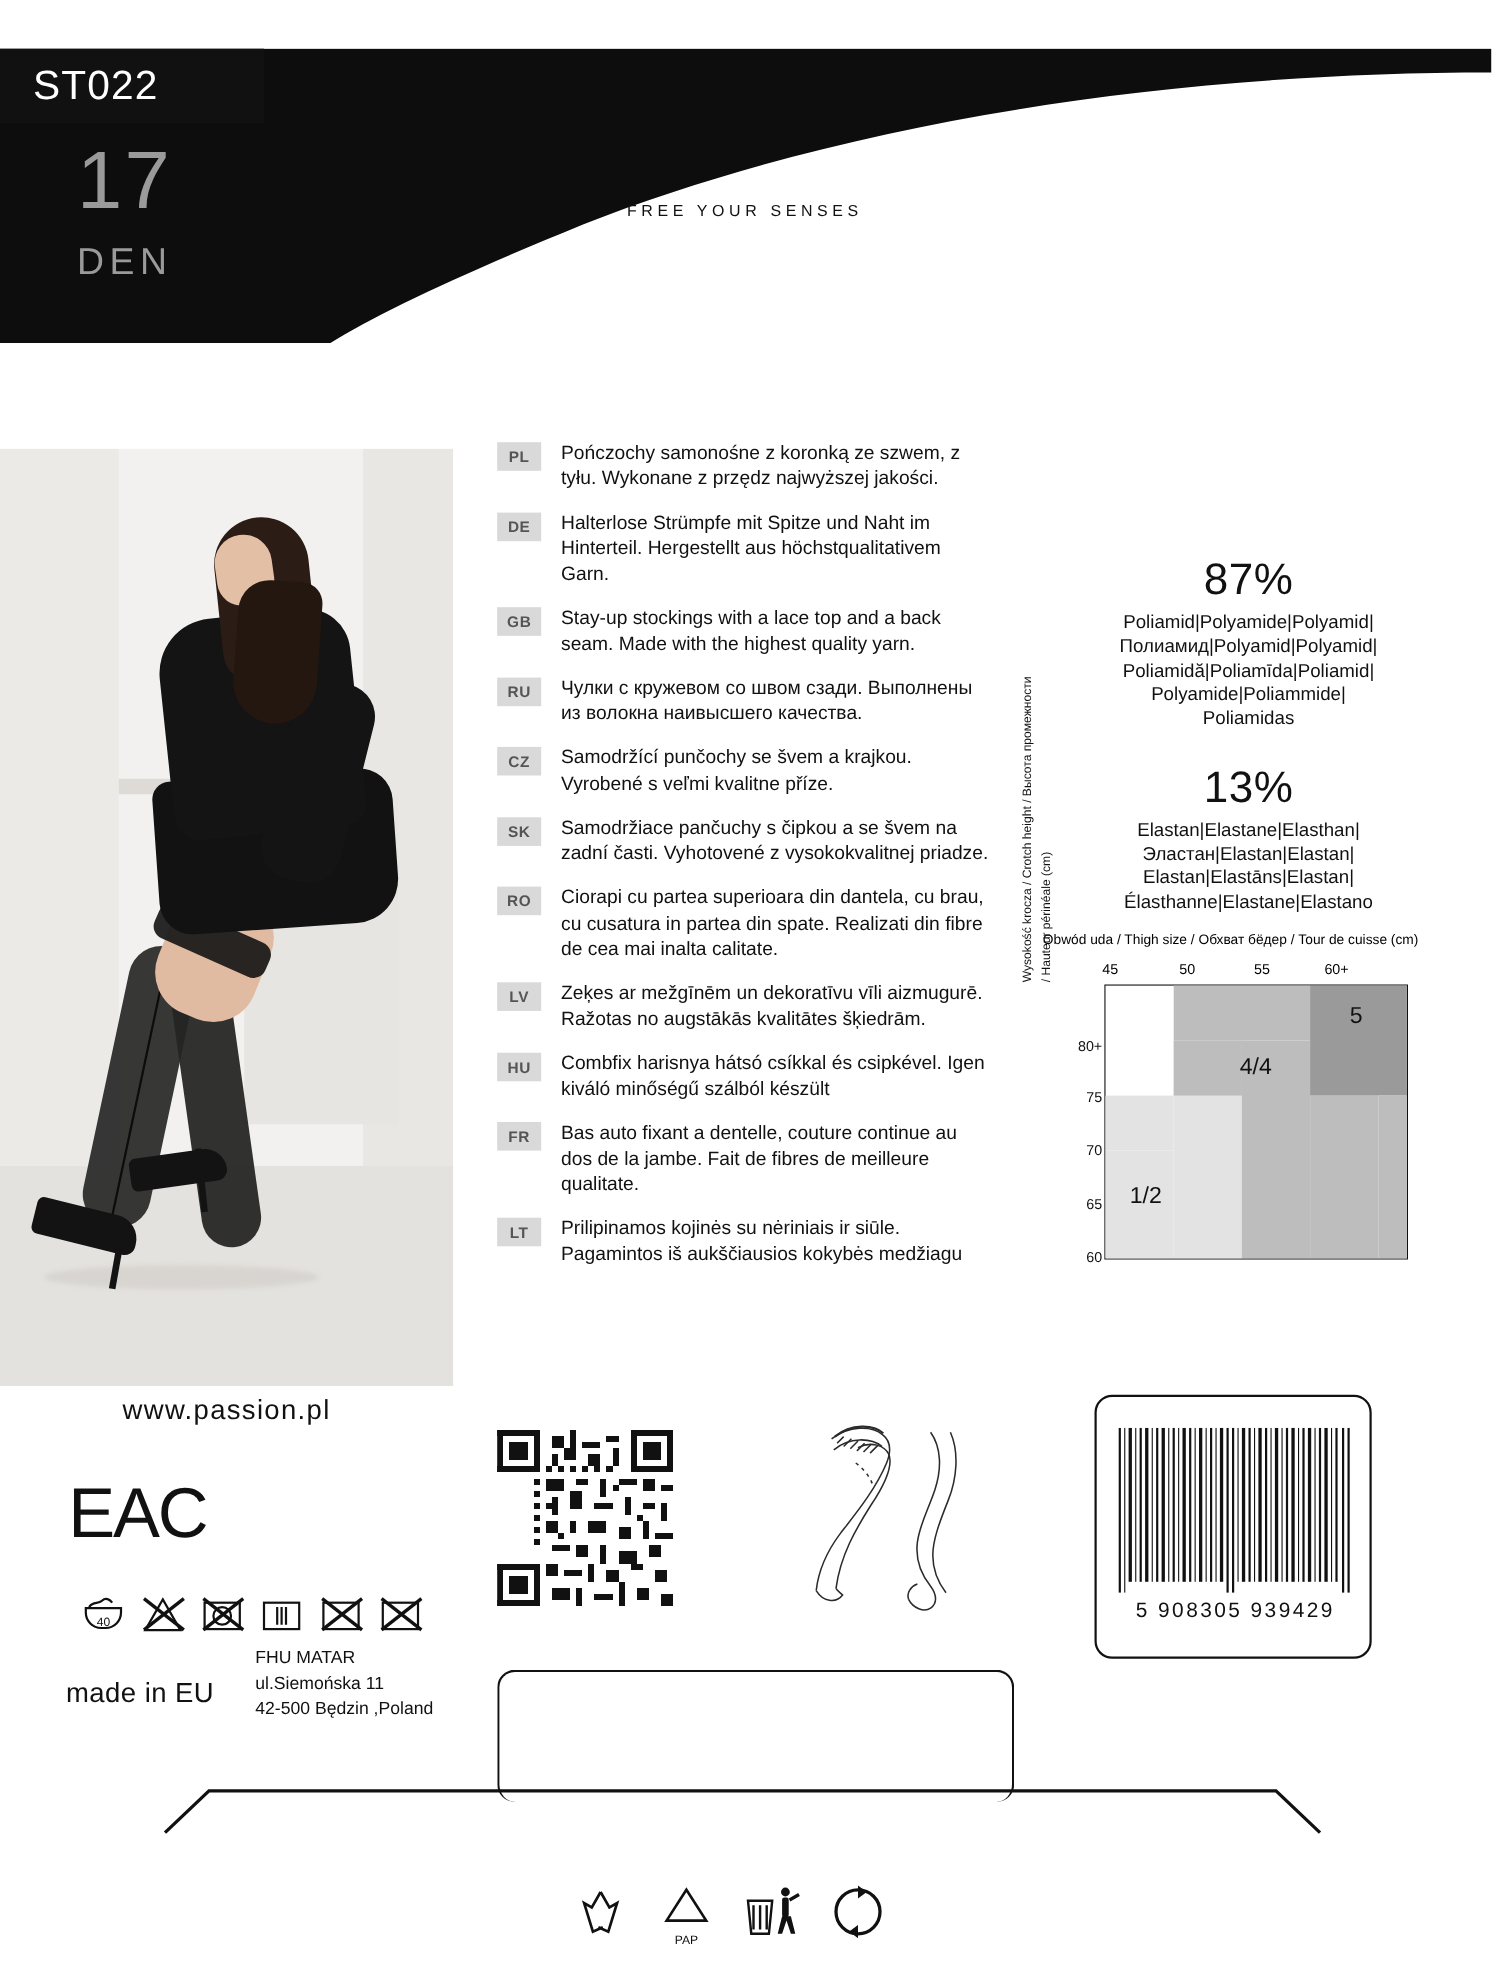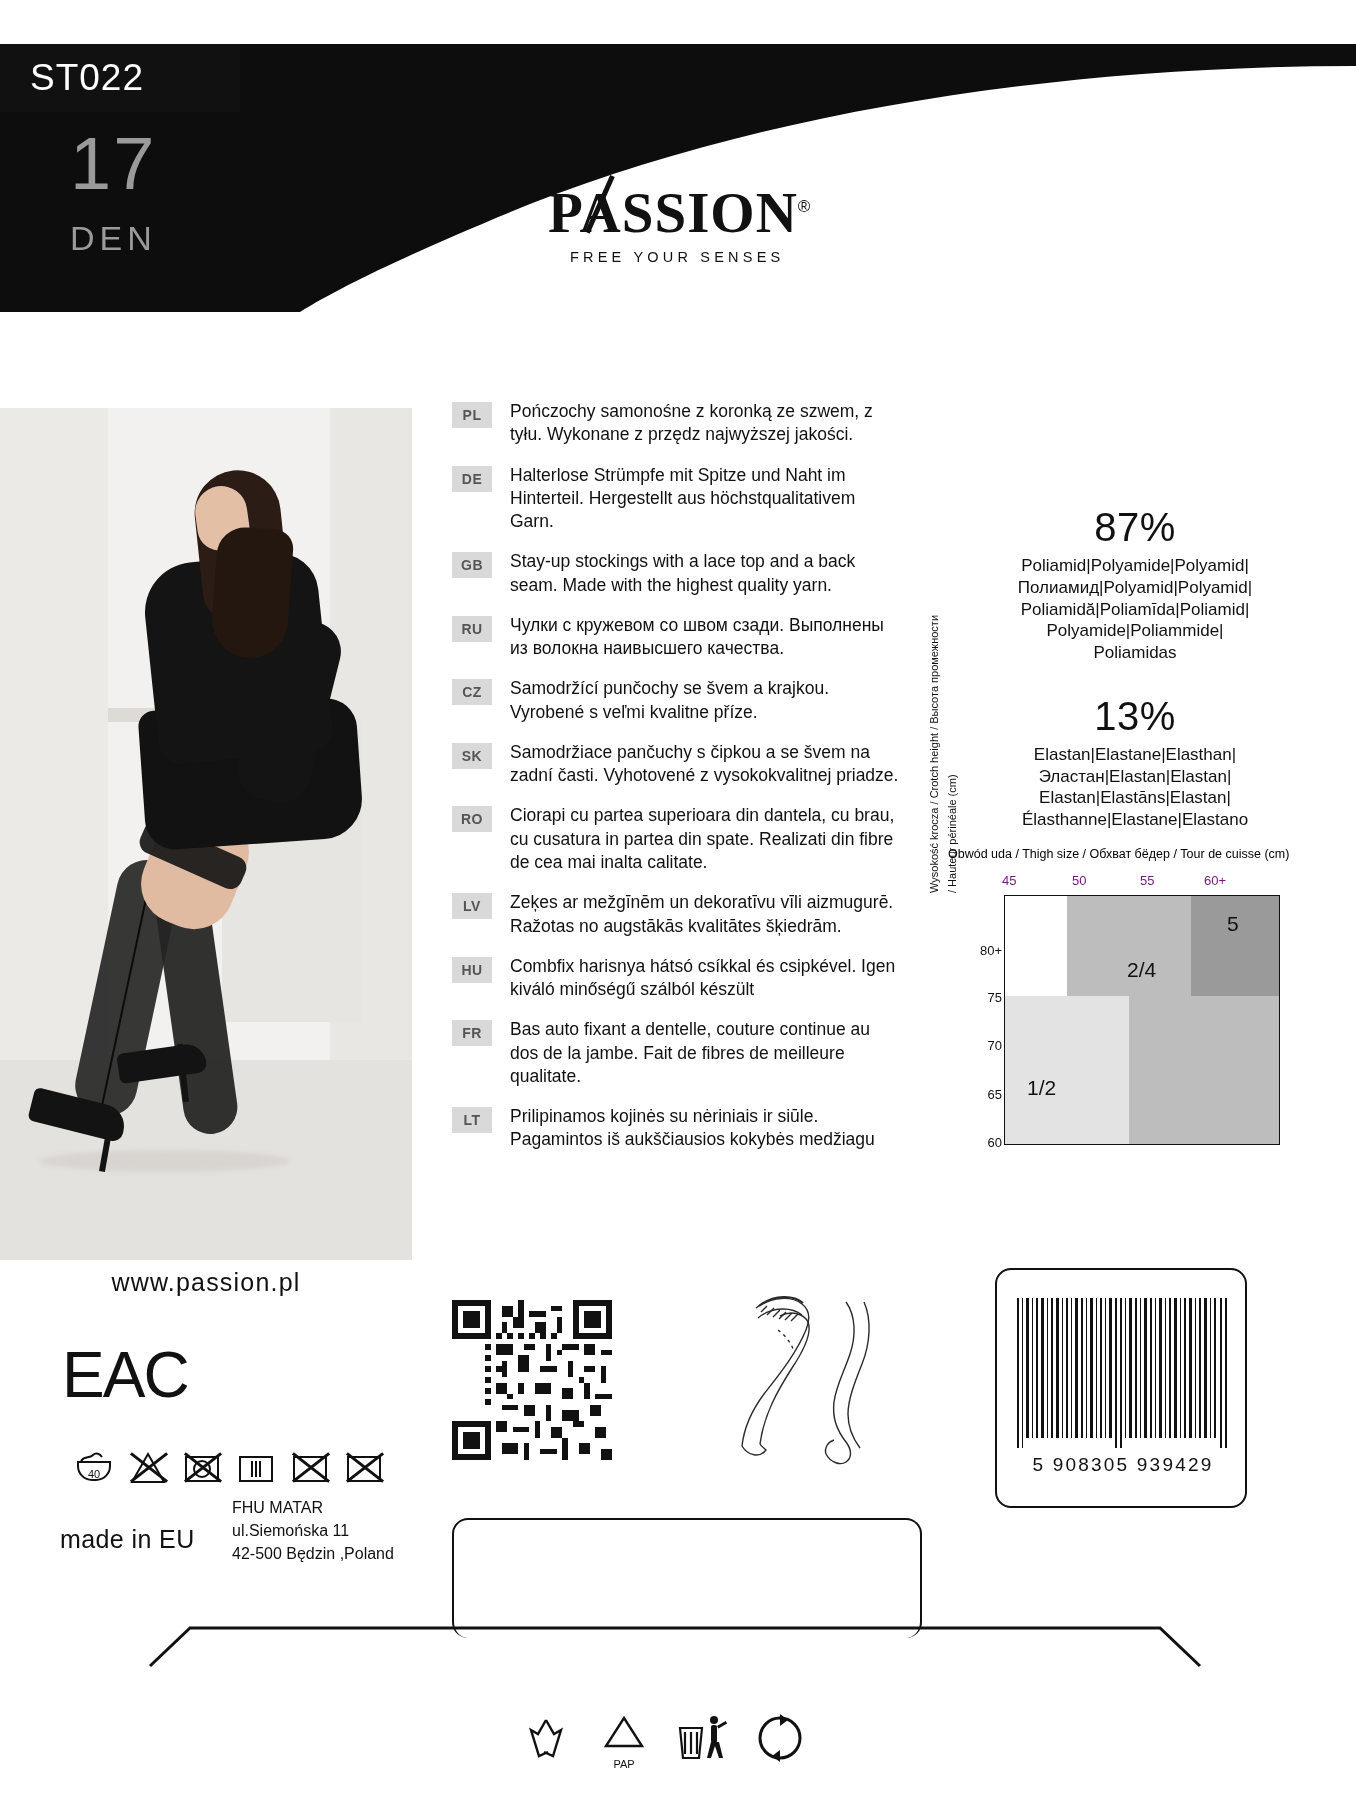--- a/index.html
+++ b/index.html
@@ -133,21 +133,21 @@
     position:absolute; left:955px; top:505px; width:360px; text-align:center;
   }
   .comp-pct { font-size:40px; font-weight:400; color:#111; letter-spacing:.5px; margin-bottom:5px;}
   .comp-lines { font-size:17px; line-height:1.28; color:#111; }
   #comp2 { margin-top:30px; }
 
   
   #size-chart { position:absolute; left:940px; top:855px; width:400px; height:340px; }
   #sc-title { position:absolute; left:8px; top:-8px; font-size:12.5px; color:#000000; }
   #sc-xlabels { position:absolute; left:40px; top:18px; width:360px; height:16px; }
-  #sc-xlabels span { position:absolute; font-size:13px; color:#701a75; }
+  #sc-xlabels span { position:absolute; font-size:13px; color:#000000; }
   #sc-ylabel {
     position:absolute; left:-12px; top:38px; width:200px;
     transform:rotate(-90deg); transform-origin:left top;
     font-size:11px; color:#111; white-space:nowrap;
   }
   #sc-ylabel2 {
     position:absolute; left:6px; top:38px; width:200px;
     transform:rotate(-90deg); transform-origin:left top;
     font-size:11px; color:#111; white-space:nowrap;
   }
@@ -202,24 +202,20 @@
     <span id="code-text">ST022</span>
   </div>
 </div>
 
 <div id="den-block">
   <div id="den-number">17</div>
   <div id="den-label">DEN</div>
 </div>
 
 <div id="logo-block">
-  <div id="logo-word">
-    <span>PASSION</span><span id="logo-reg">®</span>
-    <span id="logo-slash"></span>
-  </div>
   <div id="logo-tag">FREE YOUR SENSES</div>
 </div>
 
 <div id="photo">
   <div class="ph-wallL"></div>
   <div class="ph-wallR"></div>
   <div class="ph-floor"></div>
   <div class="ph-block"></div>
   <div class="ph-ledge"></div>
   <div class="fig-shadow"></div>
@@ -382,21 +378,21 @@
 
     <div class="sc-cell" style="left:62px;  top:50px;  width:62px; height:50px;  background:#bdbdbd;"></div>
     <div class="sc-cell" style="left:124px; top:50px;  width:62px; height:198px; background:#bdbdbd;"></div>
     <div class="sc-cell" style="left:62px;  top:0px;   width:124px;height:50px;  background:#bdbdbd;"></div>
     <div class="sc-cell" style="left:186px; top:100px; width:62px; height:148px; background:#bdbdbd;"></div>
 
     <div class="sc-cell" style="left:186px; top:0px;   width:88px; height:100px; background:#9a9a9a;"></div>
     <div class="sc-cell" style="left:248px; top:100px; width:26px; height:148px; background:#bdbdbd;"></div>
 
     <div class="sc-label" style="left:22px;  top:180px;">1/2</div>
-    <div class="sc-label" style="left:122px; top:62px;">2/4</div>
+    <div class="sc-label" style="left:122px; top:62px;">4/4</div>
     <div class="sc-label" style="left:222px; top:16px;">5</div>
   </div>
 </div>
 
 <div id="qr">
   <svg width="160" height="160" viewBox="0 0 29 29" shape-rendering="crispEdges">
     <rect width="29" height="29" fill="#fff"></rect>
     <g fill="#111">
 
       <rect x="0" y="0" width="7" height="1"></rect>

